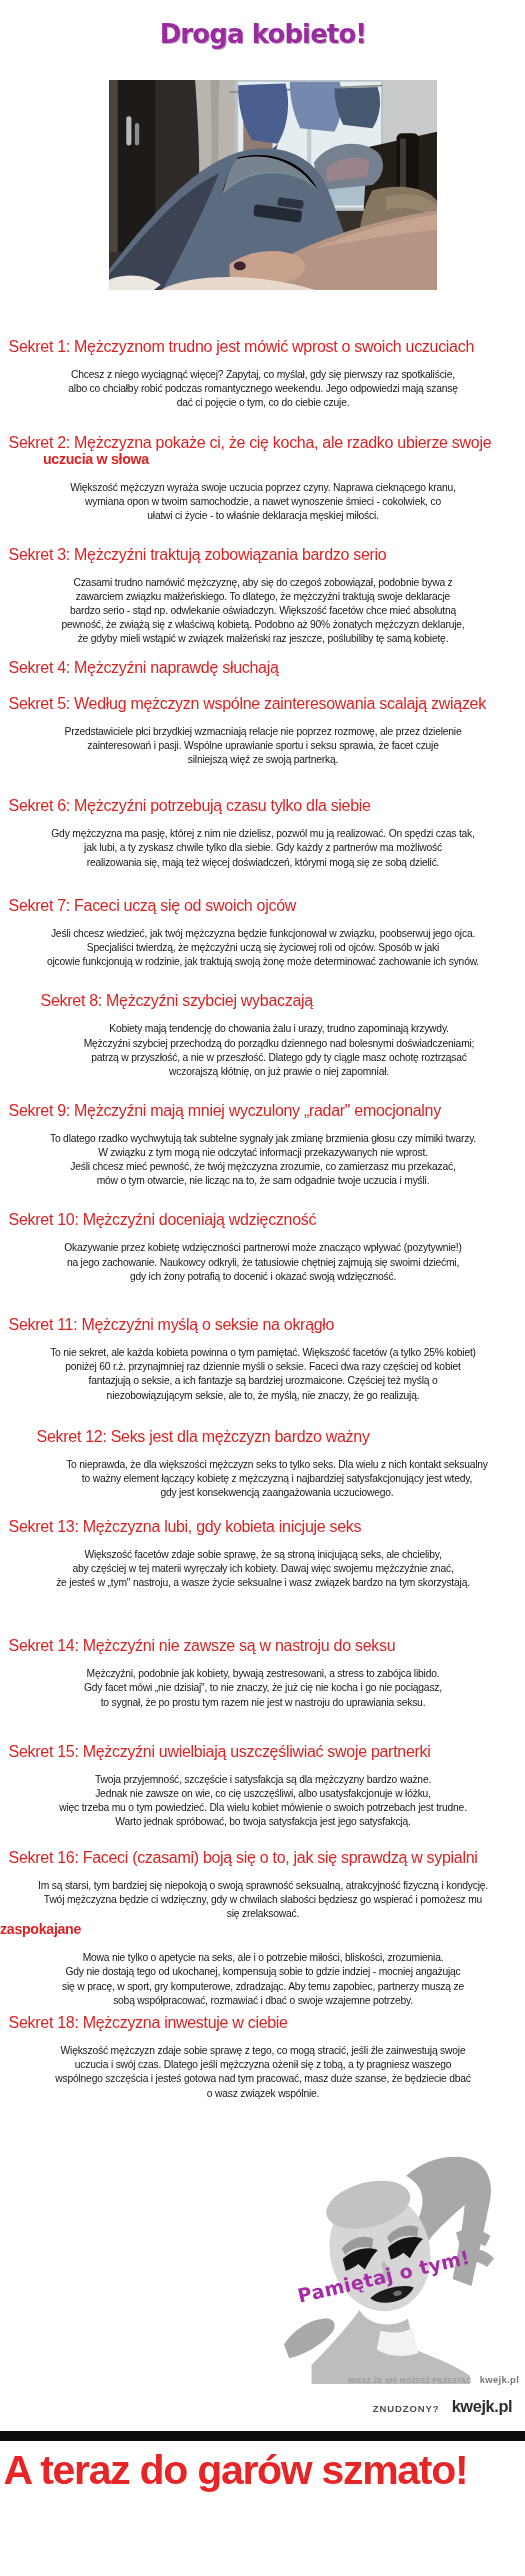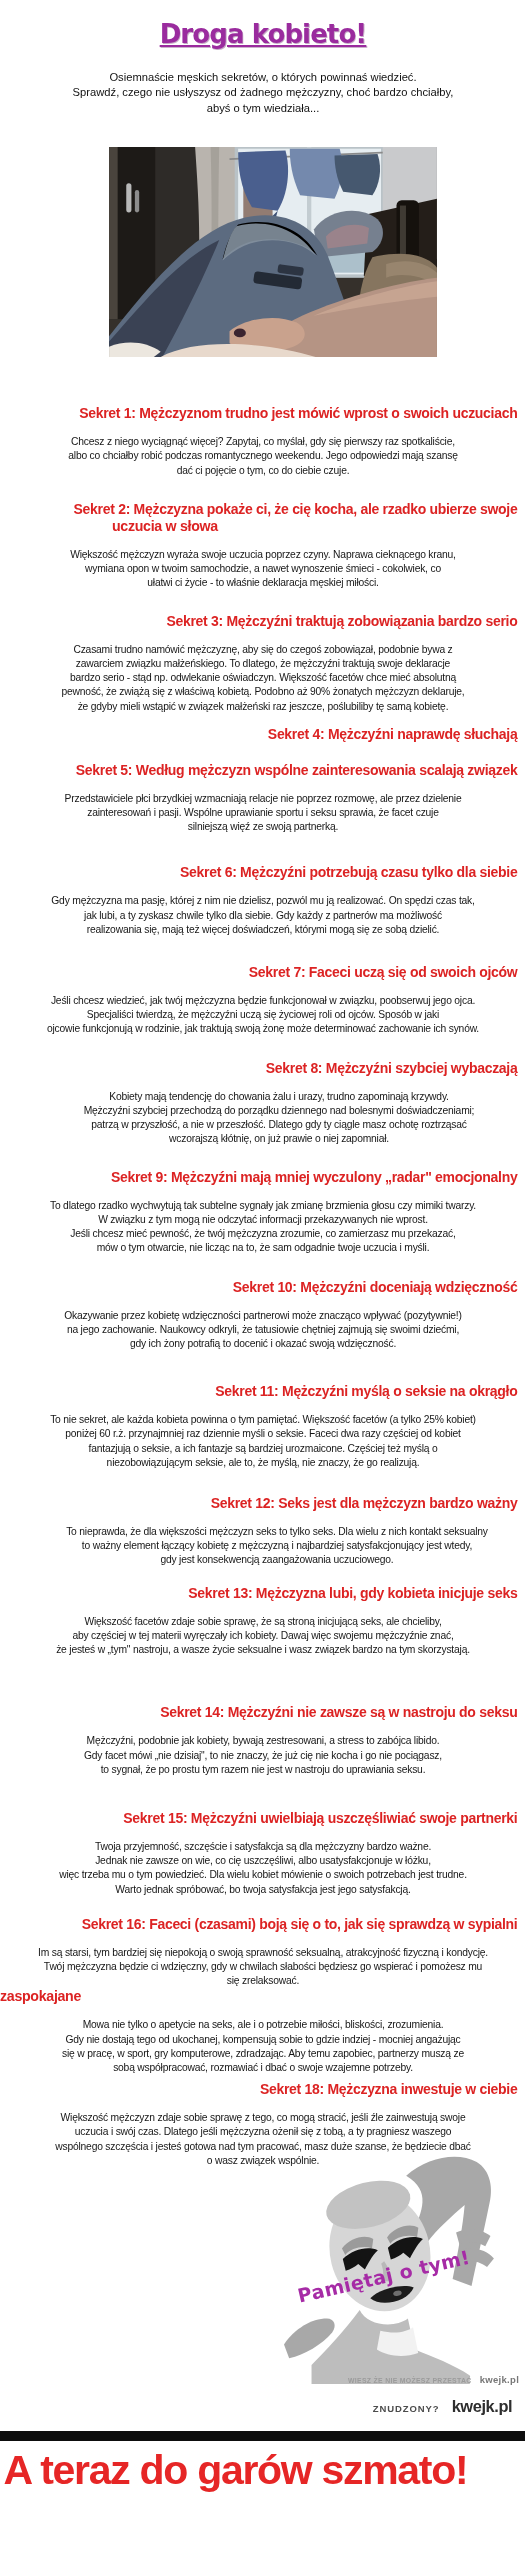--- a/index.html
+++ b/index.html
@@ -4,33 +4,33 @@
 <style>
   :root{
     --purple:#9a2b9e; --red:#dc2323; --footer-red:#e62626; --reminder:#a62ba6;
   }
   html,body{margin:0;padding:0;background:#ffffff;}
   .page{position:relative;width:526px;height:2576px;background:#fff;overflow:hidden;
         font-family:"Liberation Sans",sans-serif;color:#161616;}
   .title{margin:0;padding-top:19px;text-align:center;
          font-family:"DejaVu Sans",sans-serif;font-size:26px;font-weight:bold;
          letter-spacing:-0.9px;color:var(--purple);
-         text-shadow:0.9px 0.9px 0 rgba(90,10,90,.35);text-decoration:underline;}
+         text-shadow:0.9px 0.9px 0 rgba(90,10,90,.35);}
   .intro{margin:20.7px 6.9px 0;text-align:center;font-size:11.2px;line-height:15.5px;
          color:#111;white-space:pre-line;}
   .photo{position:relative;margin:31px 0 0 109px;width:328px;height:210px;
          overflow:hidden;background:#35302b;z-index:1;}
   .photo svg{display:block;}
   #secrets{position:relative;z-index:1;}
-  .sec-head{margin:0 8.6px 13px;text-align:right;font-size:14px;line-height:17px;
-            font-weight:bold;color:var(--red);letter-spacing:-0.3px;}
+  .sec-head{margin:0 8.6px 13px;text-align:left;font-size:16px;line-height:17px;
+            font-weight:normal;color:var(--red);letter-spacing:-0.3px;}
   .sec-head.has-cont{margin-bottom:0;}
   .sec-cont{margin:0 0 13px;text-align:left;font-size:14.2px;line-height:17px;
             font-weight:bold;color:var(--red);letter-spacing:-0.3px;}
-  .cont-s2{padding-left:112px;}
+  .cont-s2{padding-left:43px;}
   .cont-s17{}
   .sec-body{margin:0 8.6px;text-align:center;font-size:10.3px;line-height:14.2px;
             color:#161616;letter-spacing:-0.2px;white-space:pre-line;}
   .illus{position:absolute;left:277px;top:2150px;width:248px;height:234px;z-index:0;}
   .reminder{position:absolute;left:298px;top:2285px;z-index:2;transform:rotate(-13deg);
             transform-origin:left center;font-family:"DejaVu Sans",sans-serif;
             font-size:19px;font-weight:bold;color:var(--reminder);letter-spacing:0.4px;
             white-space:nowrap;}
   .wm1{position:absolute;top:2374px;right:6.9px;z-index:2;font-size:6.9px;color:#9b9b9b;
        font-weight:bold;letter-spacing:0.3px;}
@@ -44,23 +44,20 @@
           font-size:41px;line-height:50px;font-weight:bold;color:var(--footer-red);
           letter-spacing:-1.3px;white-space:nowrap;}
 </style>
 </head>
 <body>
 
 <div class="page">
 
   <h1 class="title">Droga kobieto!</h1>
 
-  <p class="intro">Osiemnaście męskich sekretów, o których powinnaś wiedzieć.
-Sprawdź, czego nie usłyszysz od żadnego mężczyzny, choć bardzo chciałby,
-abyś o tym wiedziała...</p>
 
   <div class="photo">
     <svg width="328" height="210" viewBox="0 0 381 244" xmlns="http://www.w3.org/2000/svg">
       <rect x="0" y="0" width="381" height="244" fill="#35302b"></rect>
 
       <g>
         <rect x="0" y="0" width="54" height="200" fill="#1d1a17"></rect>
         <rect x="0" y="0" width="10" height="200" fill="#4a443d"></rect>
         <rect x="20" y="42" width="6" height="34" rx="3" fill="#b9b9b9"></rect>
         <rect x="30" y="50" width="5" height="26" rx="2.5" fill="#8d8d8d"></rect>

